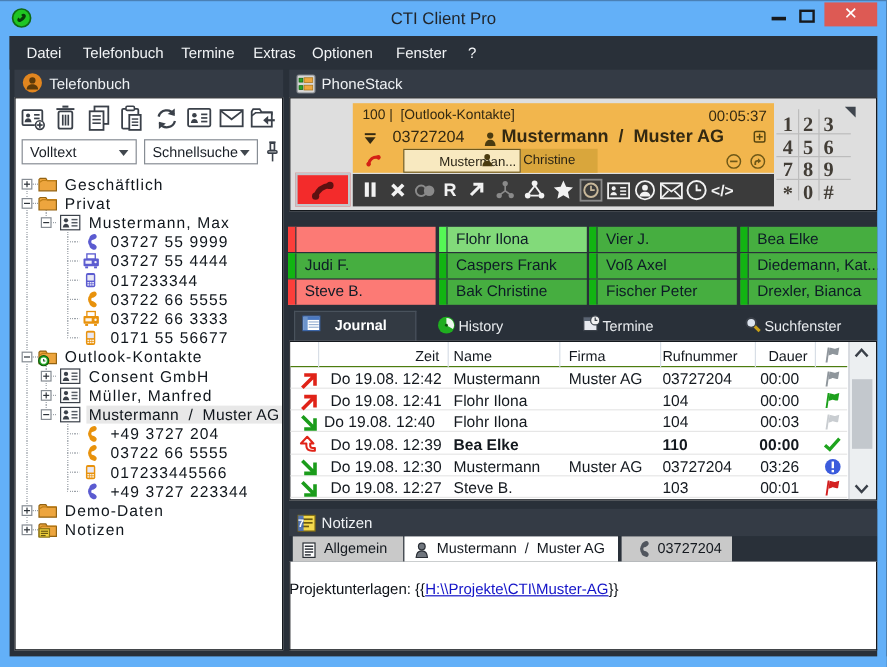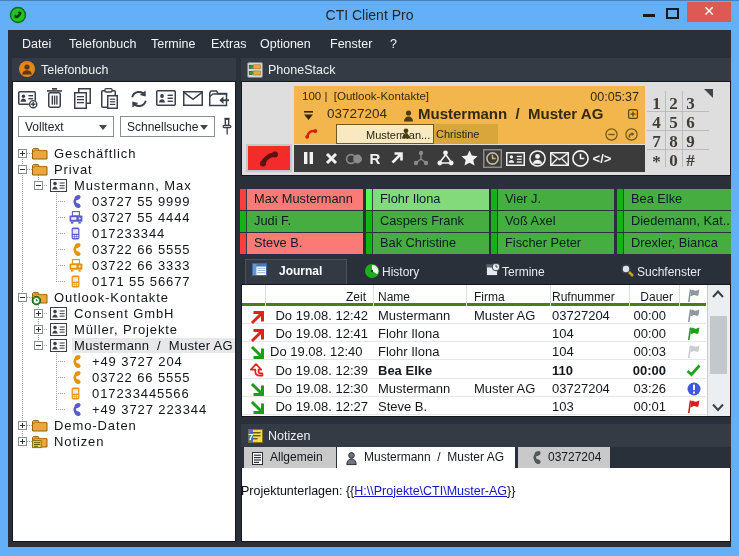--- a/index.html
+++ b/index.html
@@ -128,21 +128,21 @@
     <div class="titem" style="left:54px;top:290px;">Outlook-Kontakte</div>
     <div class="exp plus" style="left:34px;top:309px;">
       <i></i>
       <b></b>
     </div>
     <div class="titem" style="left:74px;top:306px;">Consent GmbH</div>
     <div class="exp plus" style="left:34px;top:325px;">
       <i></i>
       <b></b>
     </div>
-    <div class="titem" style="left:74px;top:322px;">Müller, Projekte</div>
+    <div class="titem" style="left:74px;top:322px;">Müller, Manfred</div>
     <div class="exp minus" style="left:34px;top:341px;">
       <i></i>
     </div>
     <div class="titem" style="left:74px;top:338px;background:#e8e8e8;padding:0 2px;margin-left:-2px;"><span style="letter-spacing:0.3px">Mustermann&nbsp; /&nbsp; Muster AG</span></div>
     <div class="titem" style="left:92px;top:354px;">+49 3727 204</div>
     <div class="titem" style="left:92px;top:370px;">03722 66 5555</div>
     <div class="titem" style="left:92px;top:386px;">017233445566</div>
     <div class="titem" style="left:92px;top:402px;">+49 3727 223344</div>
     <div class="exp plus" style="left:18px;top:421px;">
       <i></i>
@@ -213,21 +213,20 @@
     <div style="left:24px;top:66px">0</div>
     <div style="left:41px;top:66px">#</div>
   <div class="dgridv" style="left:24px;top:6px;height:76px;width:1px;"></div>
   <div class="dgridv" style="left:41px;top:6px;height:76px;width:1px;"></div>
   <div class="dgridh" style="left:6px;top:26px;width:62px;"></div>
   <div class="dgridh" style="left:6px;top:45px;width:62px;"></div>
   <div class="dgridh" style="left:6px;top:64px;width:62px;"></div>
 </div>
 <div class="sd" style="left:240px;top:189px;width:123px;height:21px;background:#fc7a75;">
     <div class="stripe" style="background:#fd3e3a;border-right:1.5px solid #333d46;width:6.5px;"></div>
-    <div class="lbl">Max Mustermann</div>
   </div>
 <div class="sd" style="left:366px;top:189px;width:123px;height:21px;background:#82da7a;">
     <div class="stripe" style="background:#55f855;border-right:1.5px solid #333d46;width:6.5px;"></div>
     <div class="lbl">Flohr Ilona</div>
   </div>
 <div class="sd" style="left:491px;top:189px;width:123px;height:21px;background:#46ae40;">
     <div class="stripe" style="background:#12b412;border-right:1.5px solid #333d46;width:6.5px;"></div>
     <div class="lbl">Vier J.</div>
   </div>
 <div class="sd" style="left:617px;top:189px;width:114px;height:21px;background:#46ae40;">
@@ -269,21 +268,21 @@
 
 <div class="abs" id="jr-tabs">
   <div id="jr-atab">
       <span style="position:absolute;left:33px;top:4px;">Journal</span>
     </div>
   <div class="jr-tab" style="left:141px;">History</div>
   <div class="jr-tab" style="left:261px;">Termine</div>
   <div class="jr-tab" style="left:396px;">Suchfenster</div>
 </div>
 <div class="abs" id="jr-body">
-    <div style="position:absolute;left:0;top:0;width:464px;height:21px;background:#fff;border-bottom:3px solid #4d7c0f;">
+    <div style="position:absolute;left:0;top:0;width:464px;height:21px;background:#fff;border-bottom:1px solid #4d7c0f;">
       <div class="jr-sep" style="left:23px"></div>
       <div class="jr-sep" style="left:131px"></div>
       <div class="jr-sep" style="left:224px"></div>
       <div class="jr-sep" style="left:308px"></div>
       <div class="jr-sep" style="left:387px"></div>
       <div class="jr-sep" style="left:437px"></div>
       <div class="jr-hcell" style="left:40px;width:84px;text-align:right;">Zeit</div>
       <div class="jr-hcell" style="left:136px;">Name</div>
       <div class="jr-hcell" style="left:232px;">Firma</div>
       <div class="jr-hcell" style="left:310px;">Rufnummer</div>

